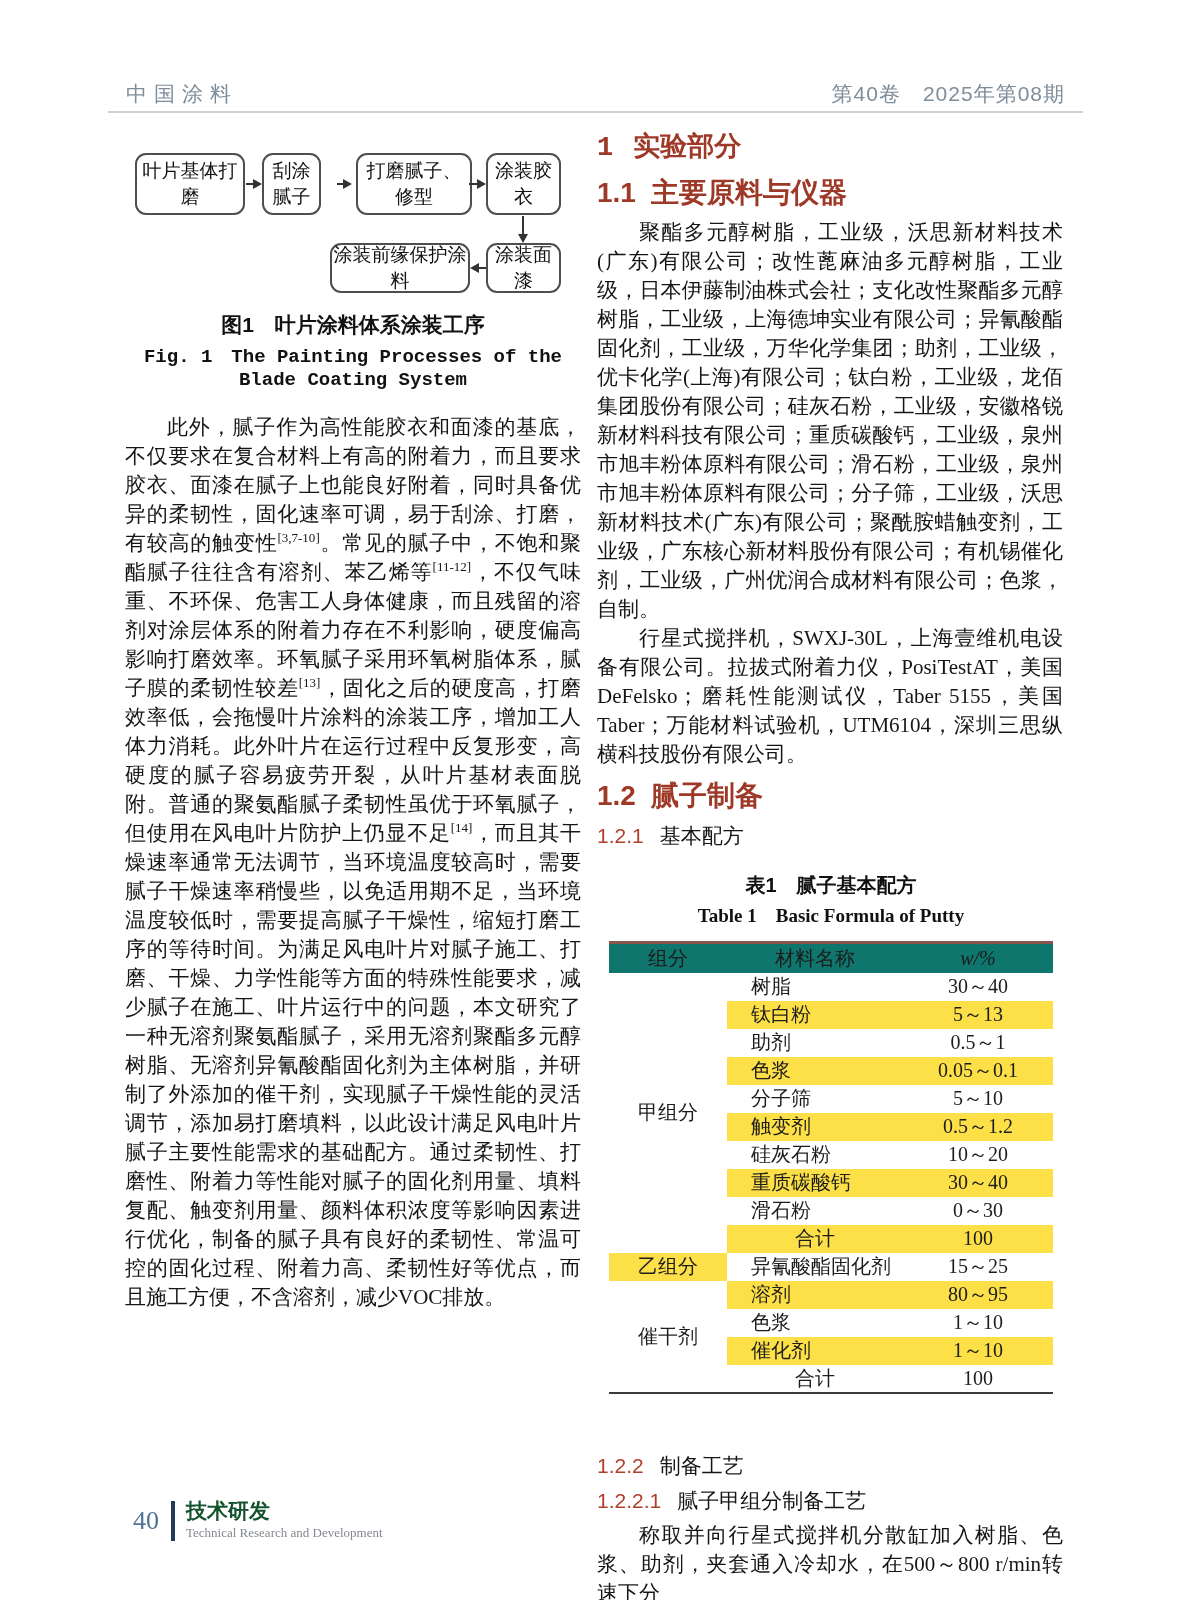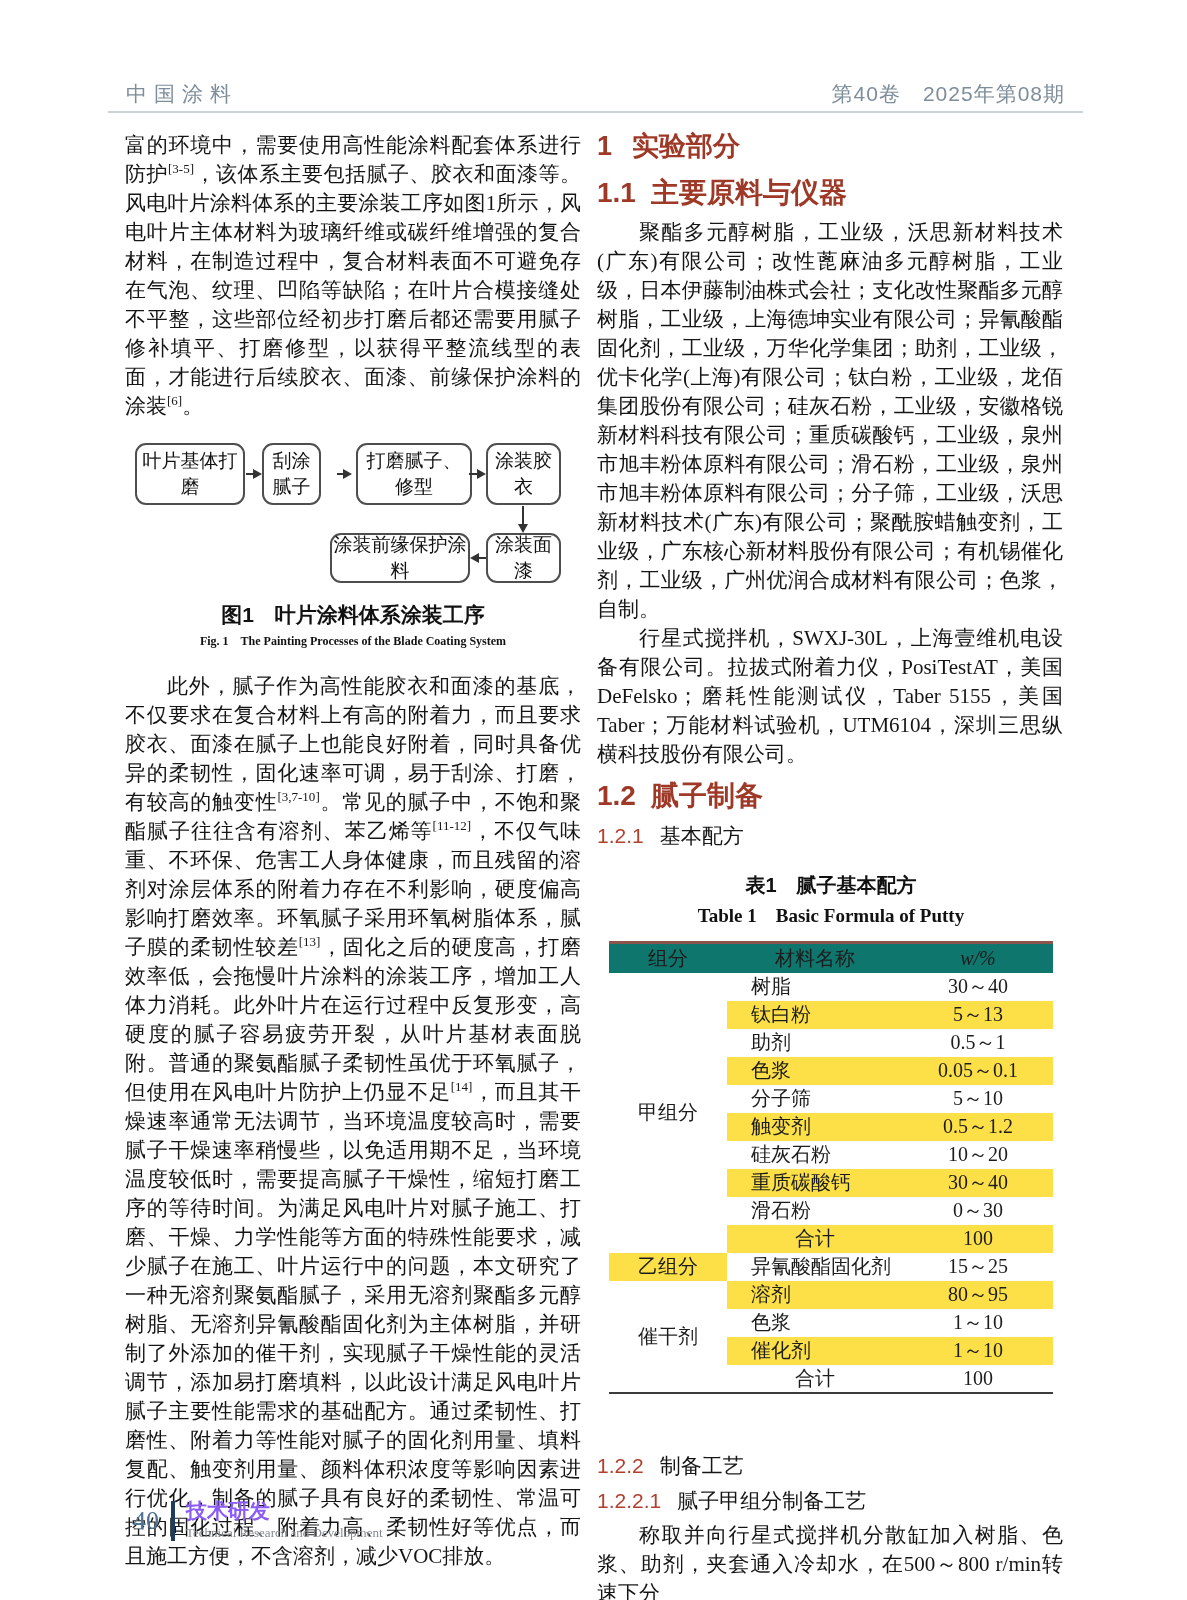--- a/index.html
+++ b/index.html
@@ -71,26 +71,26 @@
   .a4 { left:397px; top:75px; height:18px; }
   .a5 { left:354px; top:126px; width:7px; }
 
   .figcap-zh {
     margin-top:14px; text-align:center;
     font-family:"Liberation Sans","DejaVu Sans",sans-serif;
     font-weight:bold; font-size:21px; color:#111;
   }
   .figcap-en {
     margin-top:4px; text-align:center;
-    font-weight:bold; font-size:12px; color:#111;
+    font-weight:bold; font-size:19px; color:#111;font-family:Liberation Mono, monospace;
   }
   .after-fig { margin-top:22px; }
   .h1 {
     margin:2px 0 10px 0;
-    font-family:Liberation Sans, sans-serif;
+    font-family:Liberation Mono, monospace;
     font-weight:bold; font-size:27px; color:#9e3927;
   }
   .h1 .num { margin-right:20px; }
   .h2 {
     margin:6px 0 6px 0;
     font-family:"Liberation Sans","DejaVu Sans",sans-serif;
     font-weight:bold; font-size:28px; color:#9e3927;
   }
   .h2 .num { margin-right:15px; }
   .h3 { margin:7px 0 6px 0; font-size:21px; color:#151515; }
@@ -130,35 +130,34 @@
     position:absolute; left:133px; top:1500px;
     display:flex; align-items:center;
   }
   .pagenum {
     font-size:26px; color:#4e7394; margin-right:12px;
     font-family:"Liberation Serif","DejaVu Serif",serif;
   }
   .fbar { width:4px; height:40px; background:#1f3c5e; margin-right:11px; }
   .fsec-zh {
     font-family:"Liberation Sans","DejaVu Sans",sans-serif;
-    font-weight:bold; font-size:21px; color:#8b5cf6; line-height:22px;
+    font-weight:bold; font-size:21px; color:#14532d; line-height:22px;
   }
   .fsec-en { font-size:13px; color:#83898f; margin-top:3px; }
 </style>
 </head>
 <body>
 
 <div class="page">
 
   <div class="head-left">中国涂料</div>
   <div class="head-right">第40卷　2025年第08期</div>
   <div class="head-rule"></div>
 
   <div class="col-left">
-    <p class="para">富的环境中，需要使用高性能涂料配套体系进行防护<sup>[3-5]</sup>，该体系主要包括腻子、胶衣和面漆等。风电叶片涂料体系的主要涂装工序如图1所示，风电叶片主体材料为玻璃纤维或碳纤维增强的复合材料，在制造过程中，复合材料表面不可避免存在气泡、纹理、凹陷等缺陷；在叶片合模接缝处不平整，这些部位经初步打磨后都还需要用腻子修补填平、打磨修型，以获得平整流线型的表面，才能进行后续胶衣、面漆、前缘保护涂料的涂装<sup>[6]</sup>。</p>
 
     <div class="fig1">
       <div class="fbox b1">叶片基体打磨</div>
       <div class="fbox b2">刮涂腻子</div>
       <div class="fbox b3">打磨腻子、修型</div>
       <div class="fbox b4">涂装胶衣</div>
       <div class="fbox b5">涂装前缘保护涂料</div>
       <div class="fbox b6">涂装面漆</div>
       <div class="ar a1"></div>
       <div class="ar a2"></div>

